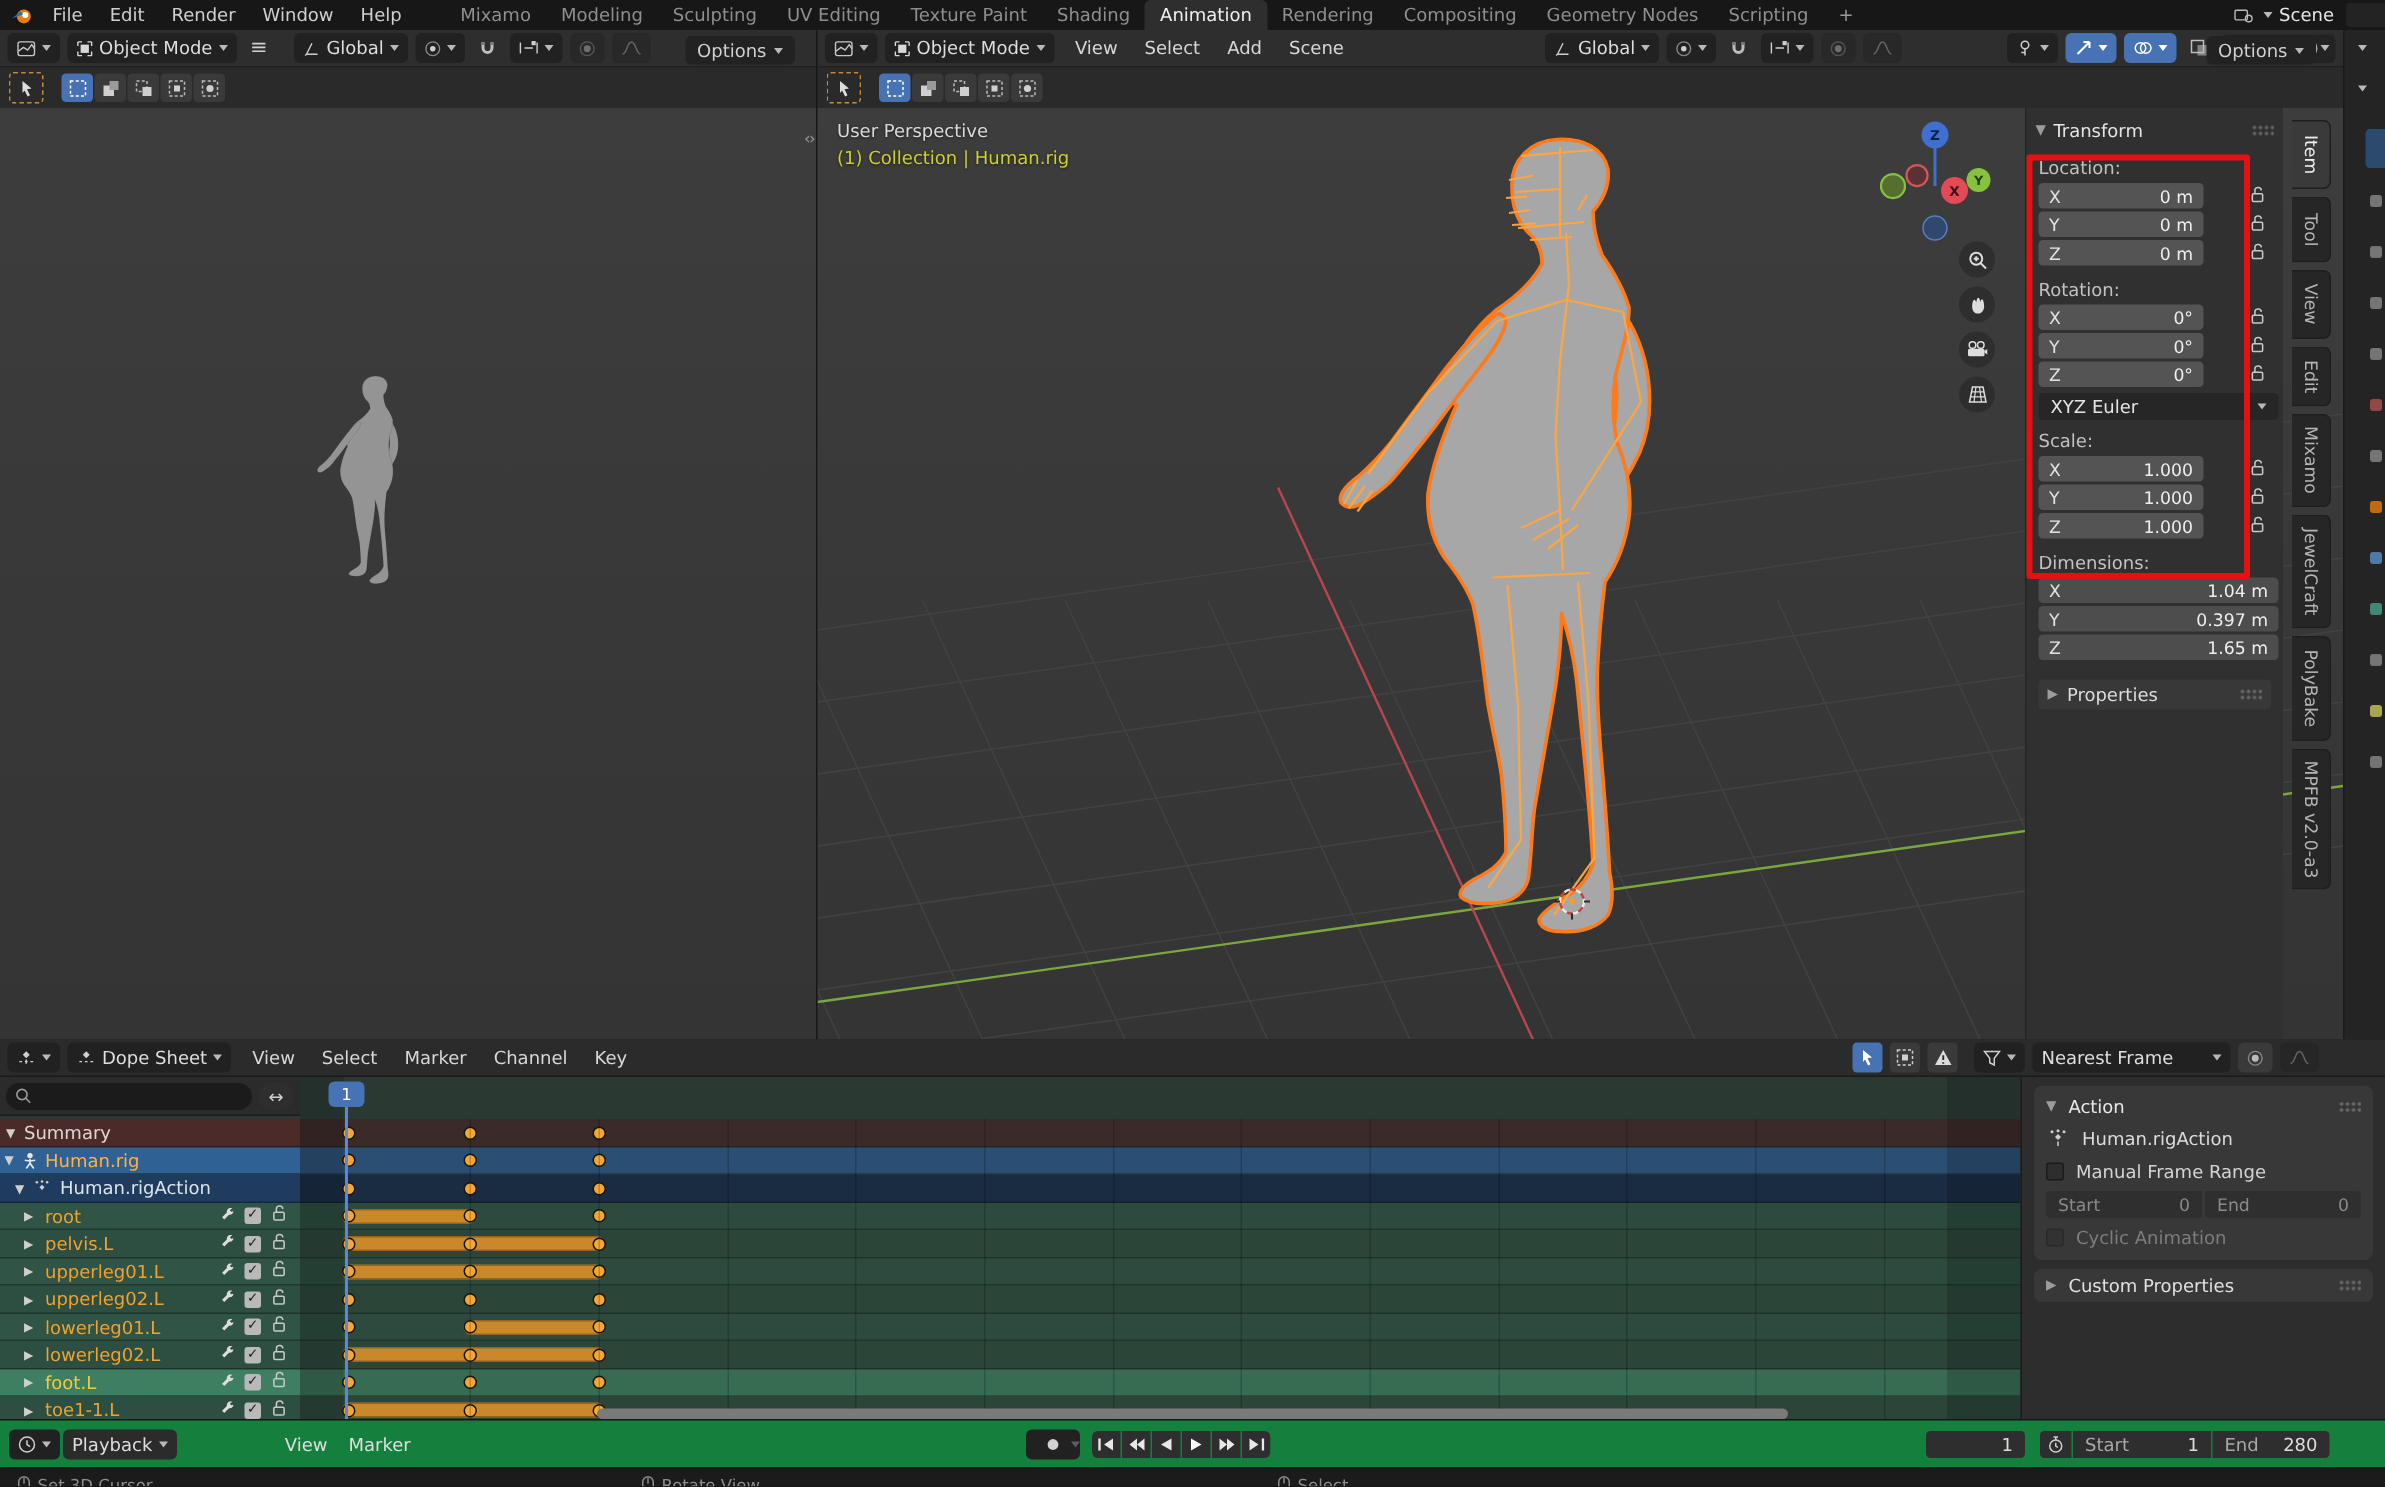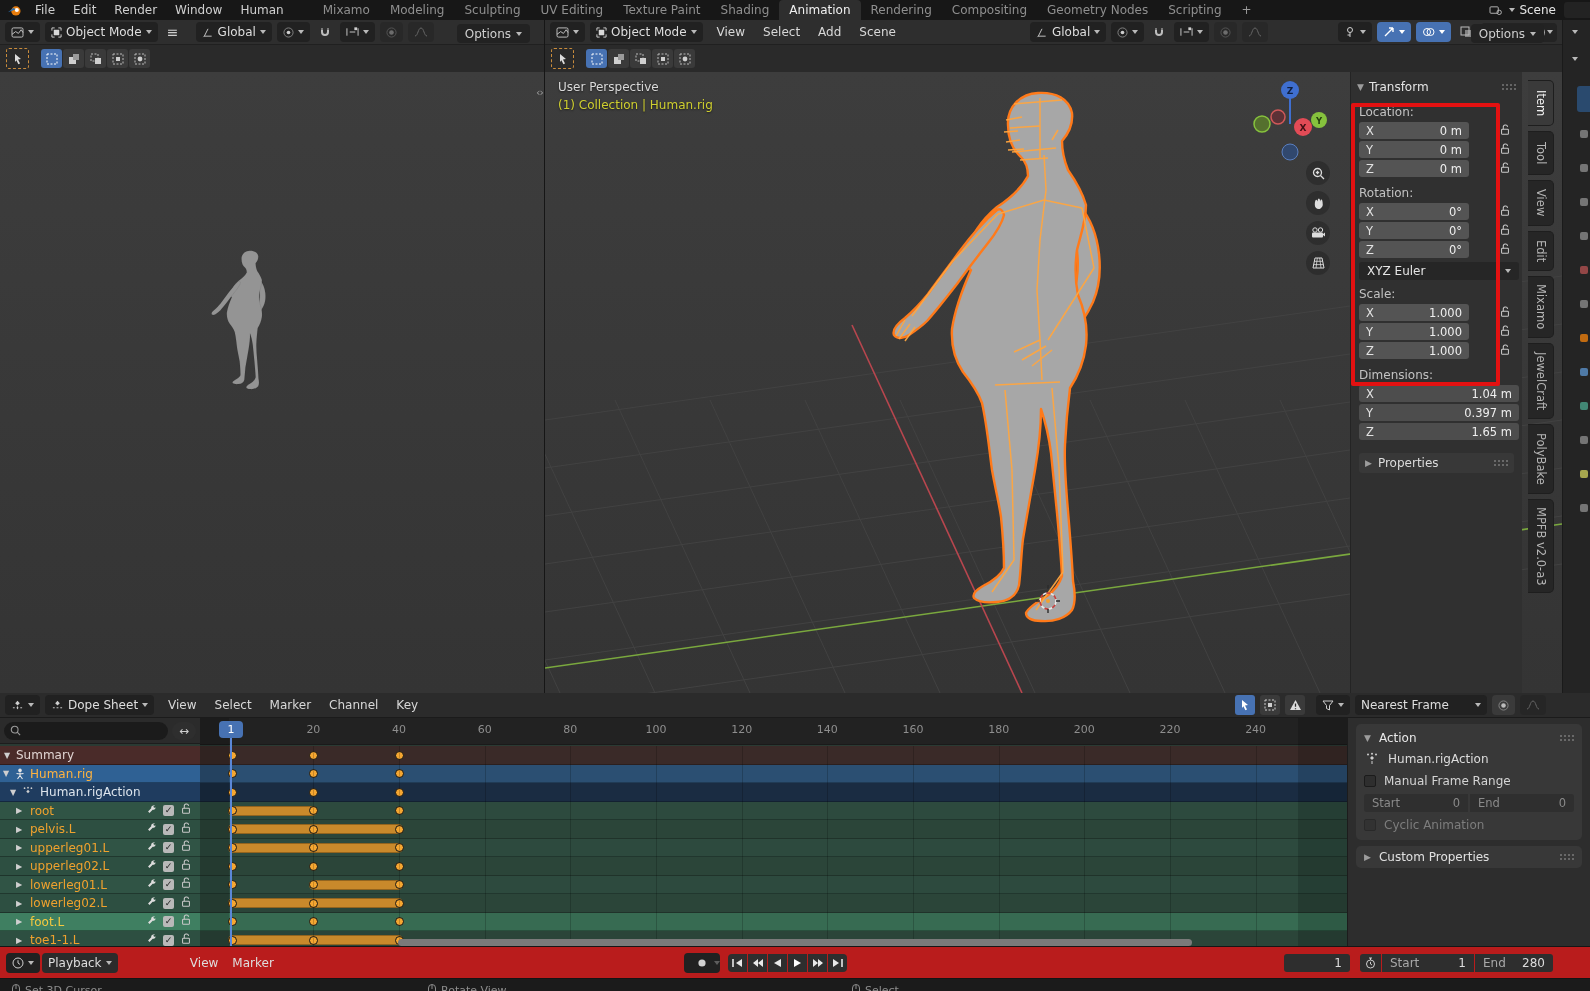--- a/index.html
+++ b/index.html
@@ -97,21 +97,21 @@
   .hscroll{position:absolute;top:221px;left:398px;width:794px;height:7px;background:#7a7a7a;
            border-radius:4px;z-index:8;}
   .action-zone{position:absolute;left:1347px;top:25px;right:0;bottom:0;background:#2d2d2d;
                border-left:1px solid #1c1c1c;}
   .ap-box{background:#383838;border-radius:5px;margin:6px 8px;padding:4px 8px;}
   .ap-row{display:flex;align-items:center;gap:8px;height:22px;}
   .checkbox{width:12px;height:12px;border-radius:2px;background:#2e2e2e;border:1px solid #1b1b1b;box-sizing:border-box;}
   .mini-field{height:18px;background:#2f2f2f;display:flex;align-items:center;justify-content:space-between;
               padding:0 8px;color:#8a8a8a;font-size:11.5px;flex:1;}
   
-  .footer{position:absolute;left:0;top:946px;width:1590px;height:32px;background:#b91c1c;
+  .footer{position:absolute;left:0;top:946px;width:1590px;height:32px;background:#15803d;
           border-top:1px solid #161616;}
   .statusbar{position:absolute;left:0;top:978px;width:1590px;height:13px;background:#1b1b1b;
              overflow:hidden;border-top:1px solid #141414;}
   .status-item{position:absolute;top:5px;display:flex;gap:5px;color:#8d8d8d;font-size:11px;align-items:flex-start;}
   .pb-btn{width:19px;height:18px;background:#2e2e2e;display:inline-flex;align-items:center;
           justify-content:center;color:#e8e8e8;}
   .field{background:#2e2e2e;border-radius:3px;height:18px;display:flex;align-items:center;
          padding:0 8px;color:#dcdcdc;box-sizing:border-box;}
   .divider-glyph{position:absolute;left:536px;top:86px;color:#9a9a9a;font-size:11px;z-index:20;letter-spacing:-1px;}
 </style>
@@ -126,21 +126,21 @@
           <circle cx="9.5" cy="7.5" r="5" fill="#e87d0d"></circle>
           <circle cx="10.5" cy="6.5" r="2.2" fill="#fff"></circle>
           <path d="M1 9 L7 4 L9 6 Z" fill="#2a6fb0"></path>
         </svg>
     </span>
     <nav id="topMenus" style="display:flex;">
         <span class="topmenu">File</span>
         <span class="topmenu">Edit</span>
         <span class="topmenu">Render</span>
         <span class="topmenu">Window</span>
-        <span class="topmenu">Human</span>
+        <span class="topmenu">Help</span>
       </nav>
     <nav id="wsTabs" style="display:flex;margin-left:18px;">
         <span class="wstab">Mixamo</span>
         <span class="wstab">Modeling</span>
         <span class="wstab">Sculpting</span>
         <span class="wstab">UV Editing</span>
         <span class="wstab">Texture Paint</span>
         <span class="wstab">Shading</span>
         <span class="wstab active">Animation</span>
         <span class="wstab">Rendering</span>
@@ -729,34 +729,20 @@
           </svg>
       </span>
       <span class="chip dim" style="margin-right:34px;">
         <svg width="14" height="10" viewBox="0 0 14 10">
             <path d="M1 9 C4 9 4 1 7 1 C10 1 10 9 13 9" fill="none" stroke="#aaa"></path>
           </svg>
       </span>
     </div>
 
     <div class="ds-content" id="dsContent">
-      <div class="ds-ruler" id="dsRuler">
-          <span class="tick-lab" style="left: 113.377px;">20</span>
-          <span class="tick-lab" style="left: 199.037px;">40</span>
-          <span class="tick-lab" style="left: 284.697px;">60</span>
-          <span class="tick-lab" style="left: 370.357px;">80</span>
-          <span class="tick-lab" style="left: 456.017px;">100</span>
-          <span class="tick-lab" style="left: 541.677px;">120</span>
-          <span class="tick-lab" style="left: 627.337px;">140</span>
-          <span class="tick-lab" style="left: 712.997px;">160</span>
-          <span class="tick-lab" style="left: 798.657px;">180</span>
-          <span class="tick-lab" style="left: 884.317px;">200</span>
-          <span class="tick-lab" style="left: 969.977px;">220</span>
-          <span class="tick-lab" style="left: 1055.64px;">240</span>
-        </div>
       <div class="ds-searchzone">
         <div class="ds-search">
           <svg width="11" height="11" viewBox="0 0 13 13">
               <circle cx="5.5" cy="5.5" r="4" fill="none" stroke="#9a9a9a" stroke-width="1.3"></circle>
               <path d="M8.5 8.5L12 12" stroke="#9a9a9a" stroke-width="1.3"></path>
             </svg>
         </div>
         <span class="icon-btn" style="background:#2e2e2e;color:#cfcfcf;border-radius:9px;width:24px;height:18px;">↔</span>
       </div>
       <div id="dsRows">

